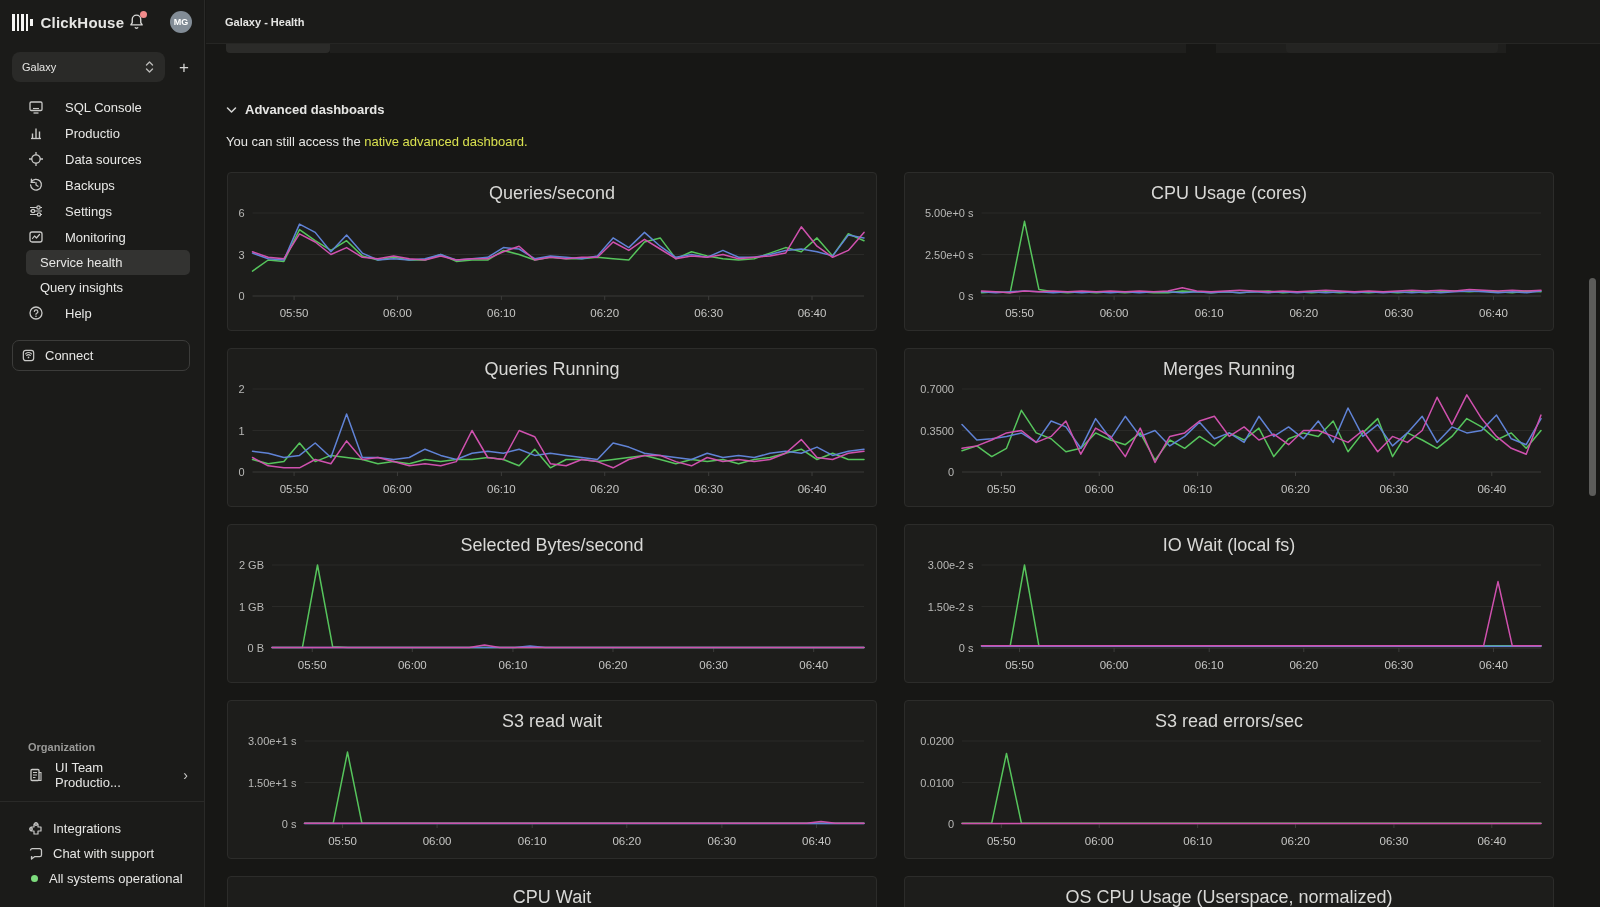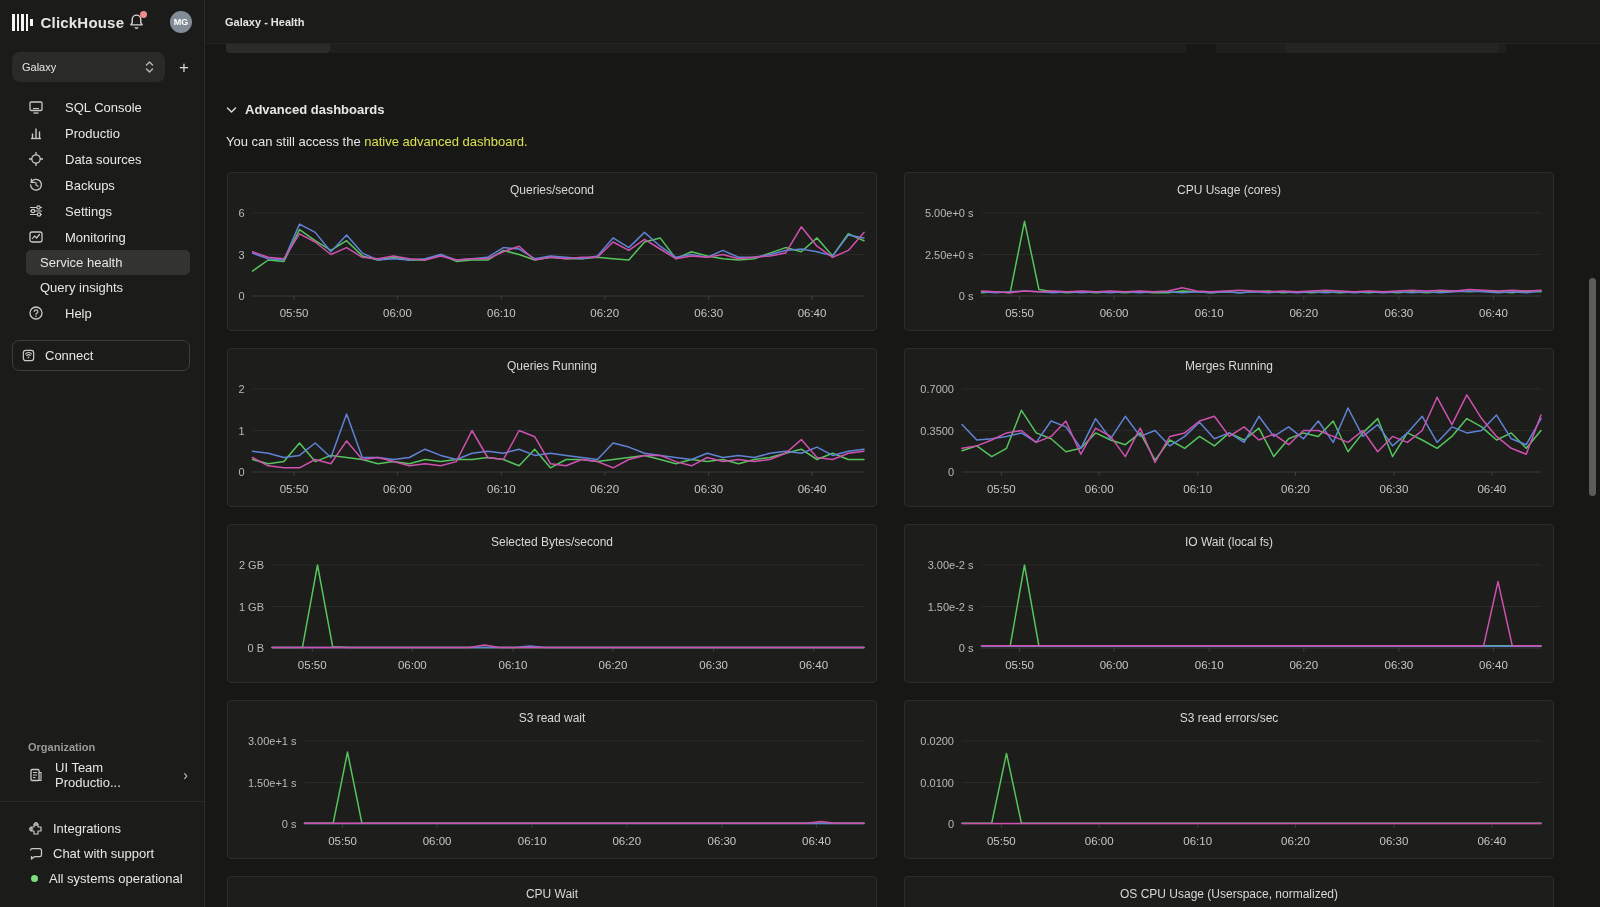--- a/index.html
+++ b/index.html
@@ -67,21 +67,21 @@
   .section-toggle { display:flex; align-items:center; gap:8px; position:absolute;
     left:20px; top:58px; font-size:13px; font-weight:600; }
   .notice { position:absolute; left:20px; top:90px; font-size:13px; }
   .notice a { text-decoration:none; }
 
   .charts-grid { position:absolute; left:21px; top:128px;
     display:grid; grid-template-columns:650px 650px; grid-auto-rows:159px;
     column-gap:27px; row-gap:17px; }
   .chart-card { background:#1d1d1b; border:1px solid #2c2c2a; border-radius:4px;
     overflow:hidden; position:relative; }
-  .chart-title { text-align:center; font-size:12px; color:#d8d8d6; padding-top:10px; }
+  .chart-title { text-align:center; font-size:18px; color:#d8d8d6; padding-top:10px; }
   .chart-card svg { position:absolute; left:0; top:0; }
 </style>
 </head>
 <body>
 
 <aside class="sidebar">
   <div class="sb-header">
     <span class="logo">
       <i></i>
         <i></i>

